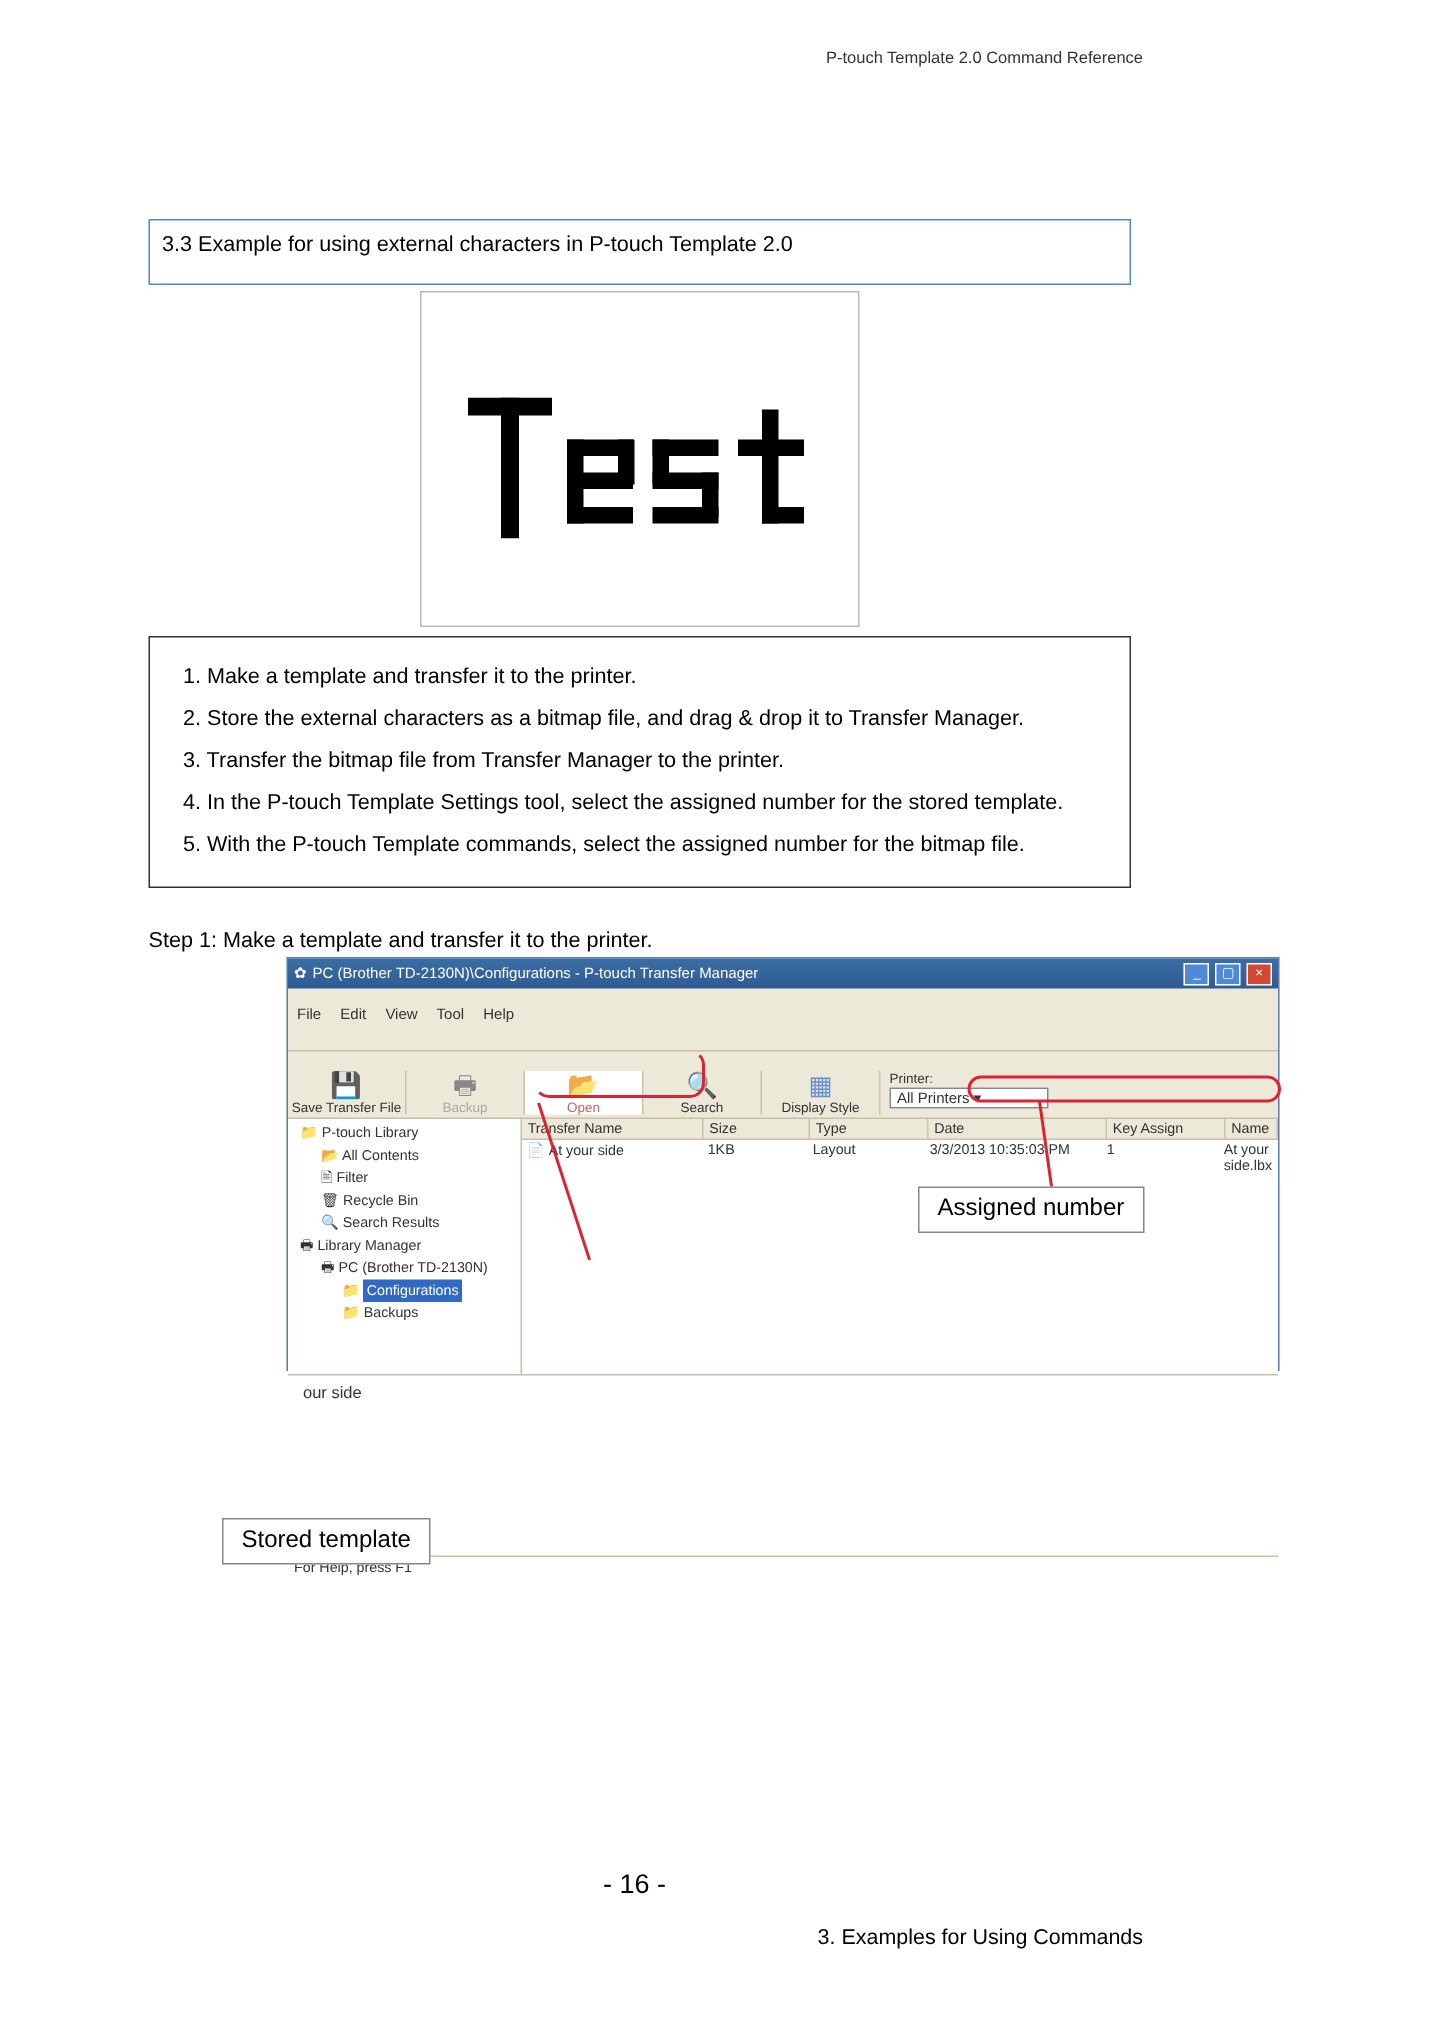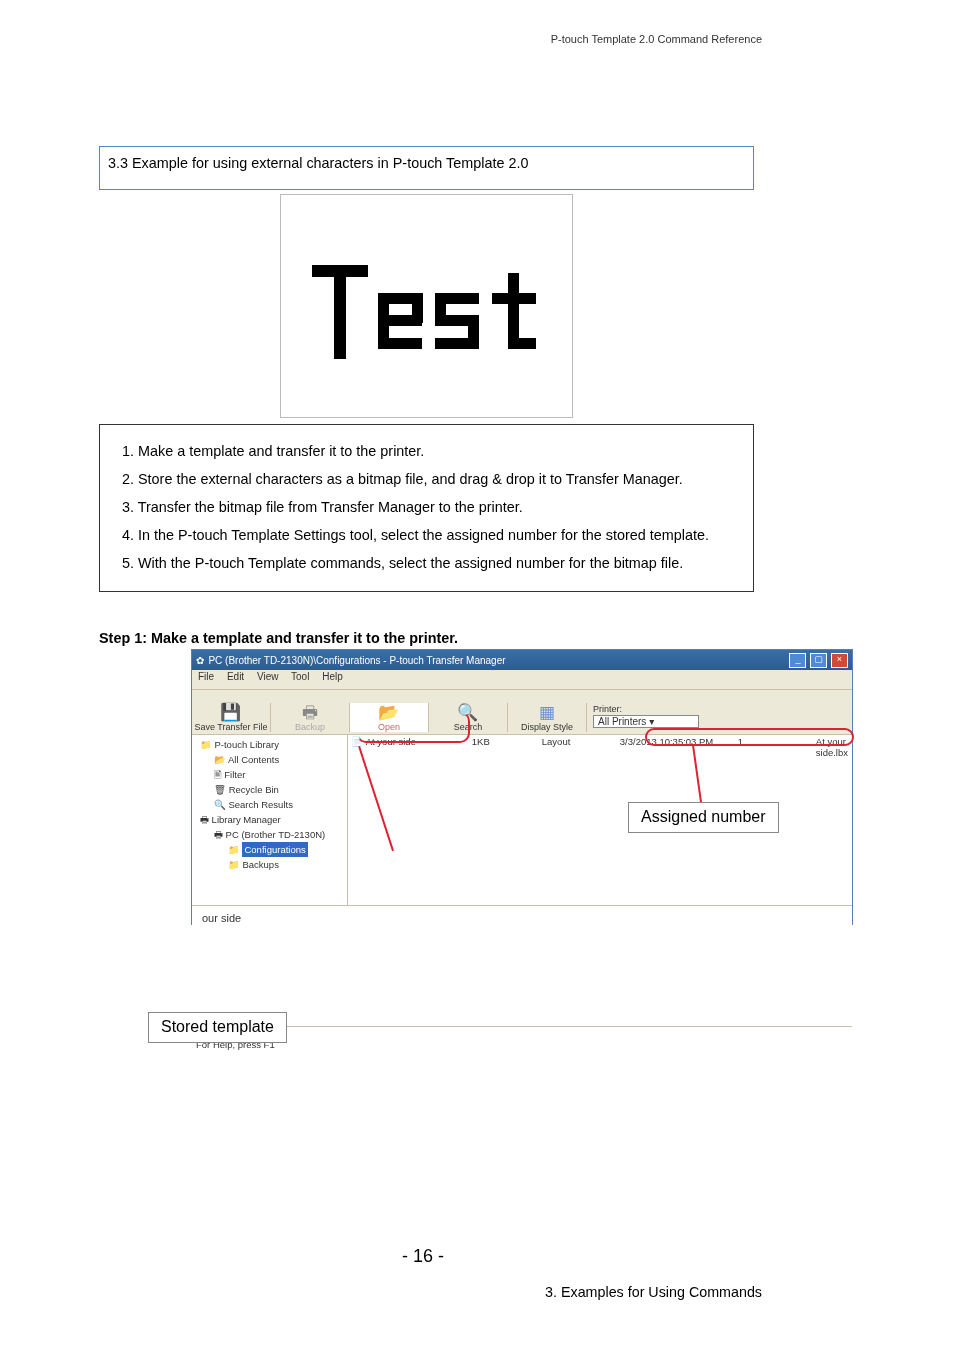--- a/index.html
+++ b/index.html
@@ -7,47 +7,47 @@
 .hdr-right{position:absolute;top:33px;right:84px;font-size:11px;color:#333}
 .sec-box{border:1px solid #4a8bc8;padding:8px 8px 18px;margin-top:108px}
 .sec-title{font-size:14.4px}
 .intro{font-size:14.4px;margin-top:21px}
 .wordbox{width:293px;height:224px;margin:4px auto 0;border:1px solid #bbb;display:flex;align-items:center;justify-content:center;padding-top:12px;box-sizing:border-box}
 
 .test-svg{display:block}
 .steps-hdr{font-weight:bold;margin-top:74px;font-size:14.4px}
 .steps-box{border:1px solid #333;margin-top:6px;padding:12px 22px 14px}
 .steps-box div{font-size:14.4px;line-height:1.95}
-.step1-hdr{font-weight:bold;margin-top:38px;font-size:14.4px}
+.step1-hdr{font-weight:normal;margin-top:27px;font-size:14.4px}
 
 .shot{width:660px;height:274px;margin:3px 0 0 92px;position:relative;background:#ece9d8;border:1px solid #5a7db8;font-family:Tahoma,Arial,sans-serif}
 .shot .titlebar{height:20px;background:linear-gradient(#3a6ea5,#2f5a93);display:flex;align-items:center;justify-content:space-between;padding:0 4px;font-size:10px;color:#fff}
 .shot .titlebar .winbtns span{display:inline-block;width:15px;height:13px;margin-left:1px;background:#4f8ad6;border:1px solid #fff;color:#fff;font-size:9px;line-height:11px;text-align:center}
 .shot .titlebar .winbtns span.close{background:#d24a36}
-.shot .menu{height:17px;font-size:10px;color:#333;padding:1px 6px;border-bottom:1px solid #c8c0a8}
+.shot .menu{height:17px;font-size:10px;color:#333;padding:12px 6px;border-bottom:1px solid #c8c0a8}
 .shot .menu span{margin-right:10px}
 .shot .tbar{height:42px;border-bottom:1px solid #c8c0a8;display:flex;align-items:flex-end;padding-bottom:2px}
 .tbtn{width:78px;text-align:center;border-right:1px solid #c8c0a8;font-size:9px;color:#333}
 .tbtn .glyph{font-size:17px;line-height:19px;display:block}
 .tbtn.sel{background:#fff}
 .printerbox{padding:4px 6px;font-size:9px;color:#333}
 .printerbox .pselect{border:1px solid #888;background:#fff;padding:0 4px;font-size:10px;width:96px;display:inline-block;margin-top:1px}
 .shot .body{display:flex;height:170px}
 .tree{width:150px;border-right:1px solid #c8c0a8;background:#fff;font-size:9.5px;color:#333;padding:2px 4px;line-height:15px}
 .tree .l1{padding-left:4px}
 .tree .l2{padding-left:18px}
 .tree .l3{padding-left:32px}
 .tree .sel{background:#316ac5;color:#fff;display:inline-block;padding:0 2px}
 .list{flex:1;background:#fff;position:relative}
 .list-hdr{display:flex;font-size:9.5px;color:#333;background:#ece9d8;border-bottom:1px solid #c8c0a8}
 .lh{border-right:1px solid #c8c0a8;padding:1px 4px}
 .row{display:flex;font-size:9.5px;color:#333}
 .row .c{padding:1px 4px}
 .preview{height:108px;border-top:1px solid #c8c0a8;background:#fff;font-size:11px;color:#333;padding:6px 10px}
-.status{height:16px;border-top:1px solid #c8c0a8;font-size:9.5px;color:#333;padding:12px 4px}
+.status{height:16px;border-top:1px solid #c8c0a8;font-size:9.5px;color:#333;padding:2px 4px}
 .callout{position:absolute;background:#fff;border:1px solid #888;font-size:16px;padding:5px 12px 6px;z-index:3}
 .redline{position:absolute;border-top:2px solid #d23;z-index:2}
 .redoval{position:absolute;border:2px solid #d23;border-radius:10px;z-index:2}
 .arrow{font-size:10px}
 .ftr-pg{position:absolute;bottom:83px;left:0;width:100%;text-align:center;font-size:18px}
 .ftr-ch{position:absolute;bottom:50px;right:84px;font-size:14.3px}
 </style>
 </head>
 <body>
 <div class="page">
@@ -131,36 +131,44 @@
         <div class="l2">📂 <span>All Contents</span></div>
         <div class="l2">🖹 <span>Filter</span></div>
         <div class="l2">🗑 <span>Recycle Bin</span></div>
         <div class="l2">🔍 <span>Search Results</span></div>
         <div class="l1">🖶 <span>Library Manager</span></div>
         <div class="l2">🖶 <span>PC (Brother TD-2130N)</span></div>
         <div class="l3">📁 <span class="sel">Configurations</span></div>
         <div class="l3">📁 <span>Backups</span></div>
       </div>
       <div class="list">
+        <div class="list-hdr">
+          <div class="lh" style="width:112px">Transfer Name</div>
+          <div class="lh" style="width:62px">Size</div>
+          <div class="lh" style="width:70px">Type</div>
+          <div class="lh" style="width:110px">Date</div>
+          <div class="lh" style="width:70px">Key Assign</div>
+          <div class="lh" style="flex:1">Name</div>
+        </div>
         <div class="row">
           <div class="c" style="width:112px">📄 <span>At your side</span></div>
           <div class="c" style="width:62px;text-align:left">1KB</div>
           <div class="c" style="width:70px">Layout</div>
           <div class="c" style="width:110px">3/3/2013 10:35:03 PM</div>
           <div class="c" style="width:70px">1</div>
           <div class="c" style="flex:1">At your side.lbx</div>
         </div>
       </div>
     </div>
     <div class="preview"><span>our side</span></div>
     <div class="status">For Help, press F1</div>
 
     <div class="redoval" style="left:164px;top:61px;width:110px;height:28px;border-top-color:transparent;border-left-color:transparent"></div>
     <div class="redline" style="left:168px;top:96px;width:110px;transform:rotate(72deg);transform-origin:left top"></div>
     <div class="redoval" style="left:453px;top:78px;width:205px;height:14px"></div>
     <div class="redline" style="left:502px;top:95px;width:64px;transform:rotate(82deg);transform-origin:left top"></div>
-    <div class="callout" style="left:436px;top:152px">Assigned number</div>
+    <div class="callout" style="left:420px;top:152px">Assigned number</div>
   </div>
   <div class="callout" style="position:absolute;left:148px;top:1012px">Stored template</div>
 
   <div class="ftr-pg">- 16 -</div>
   <div class="ftr-ch">3. Examples for Using Commands</div>
 </div>
 
 </body></html>

